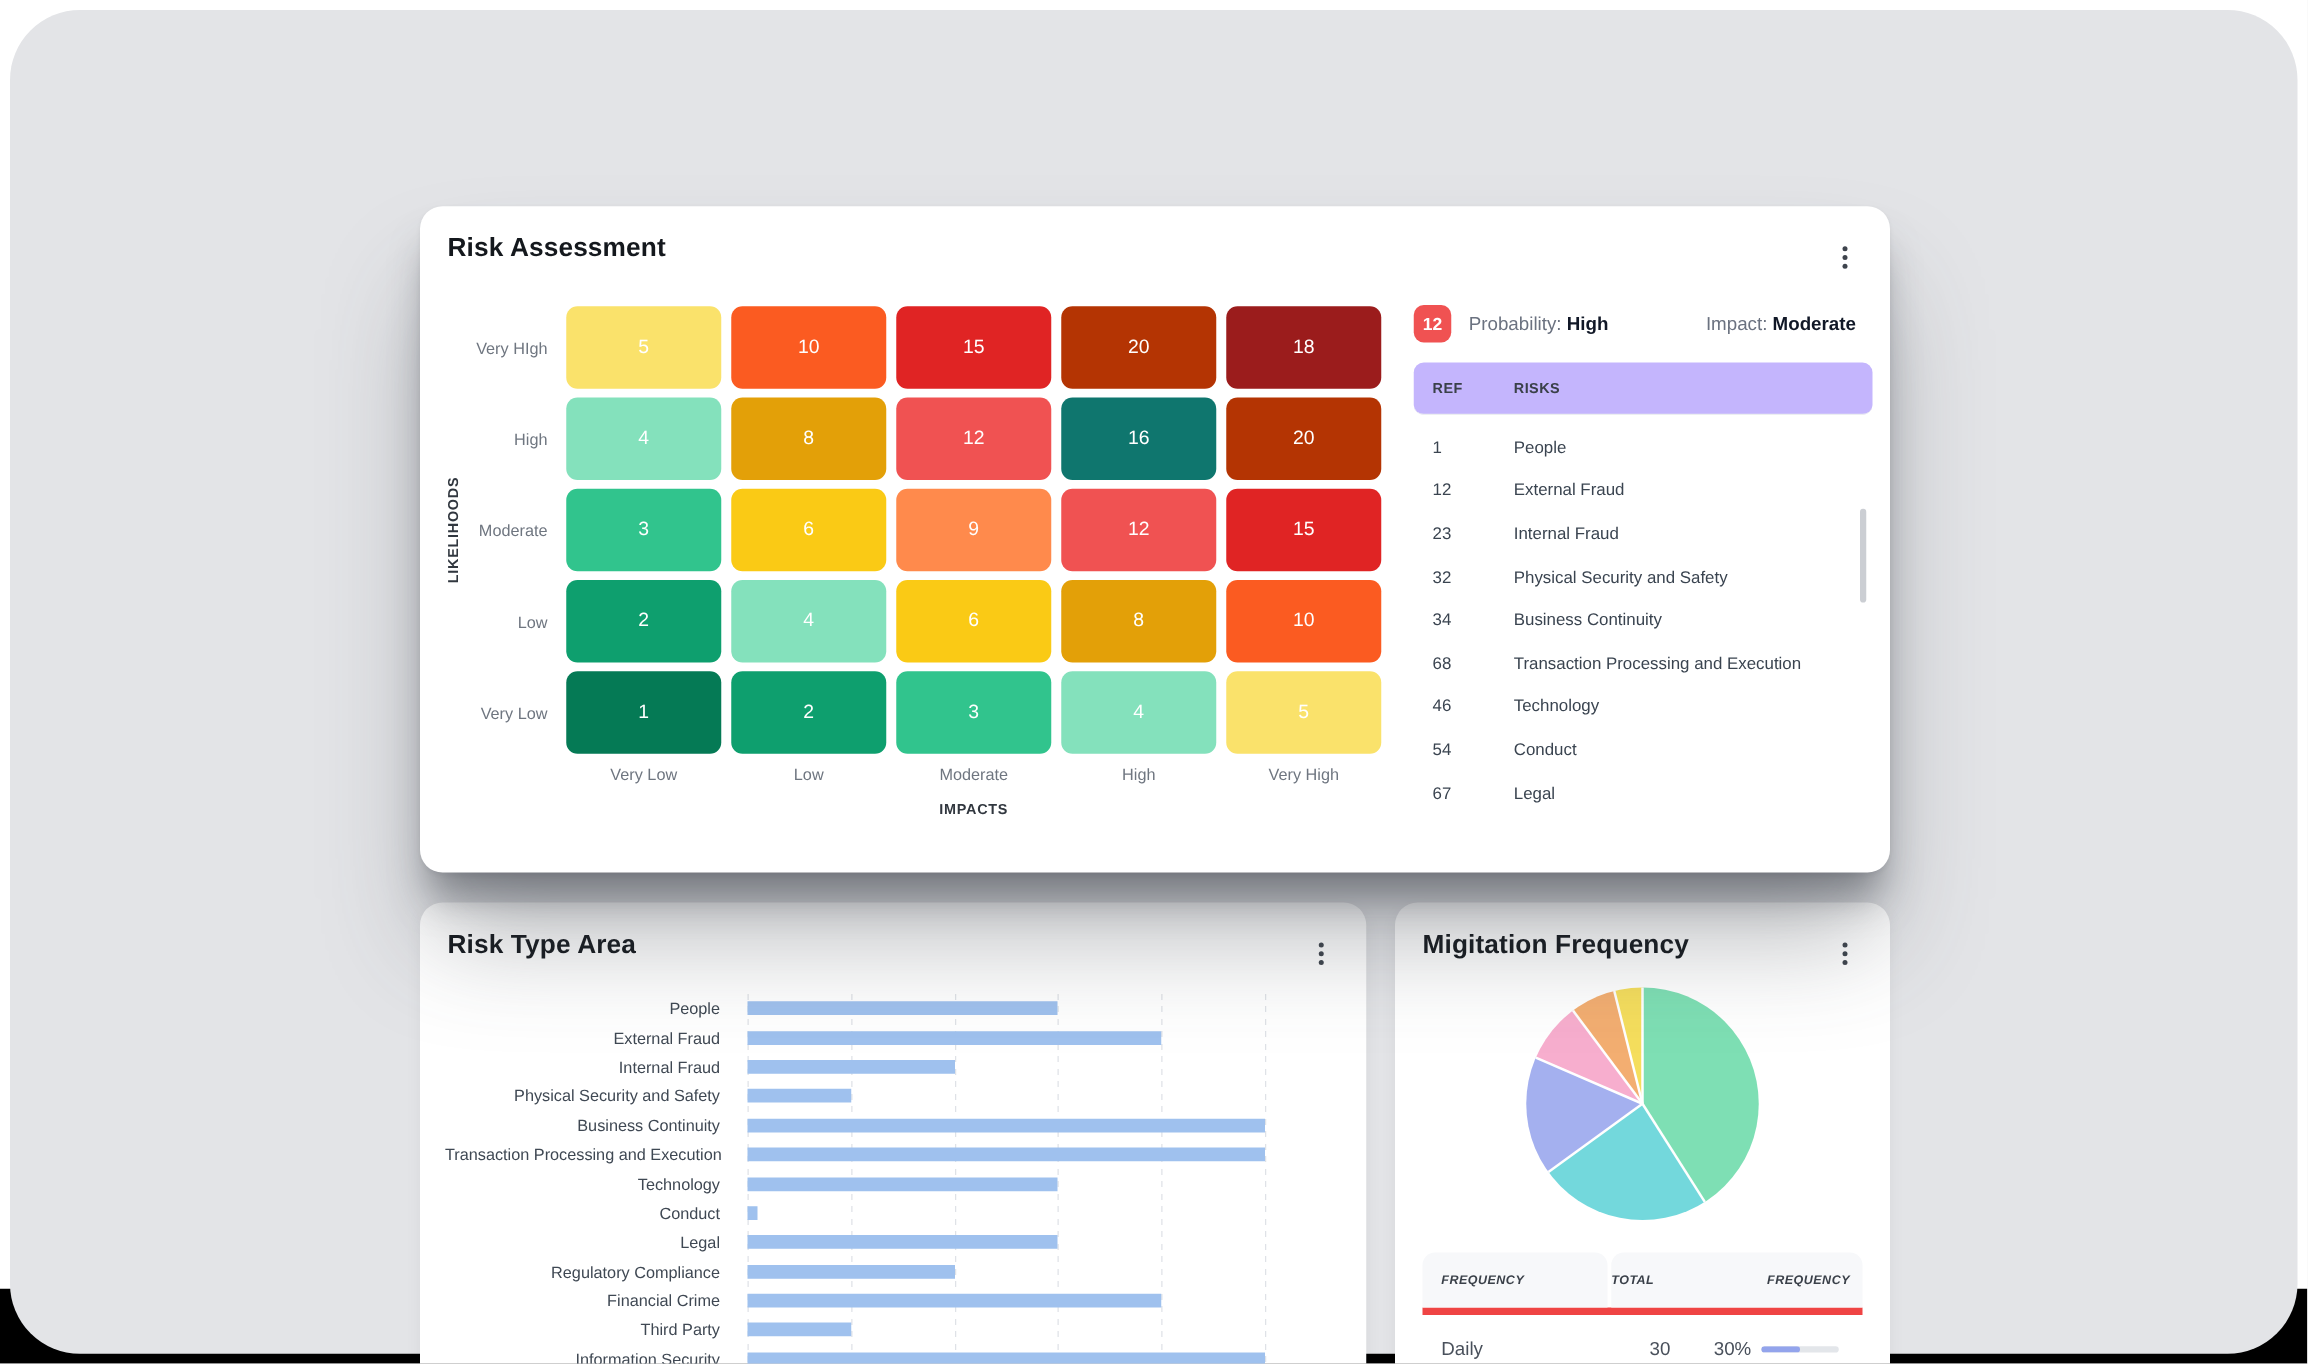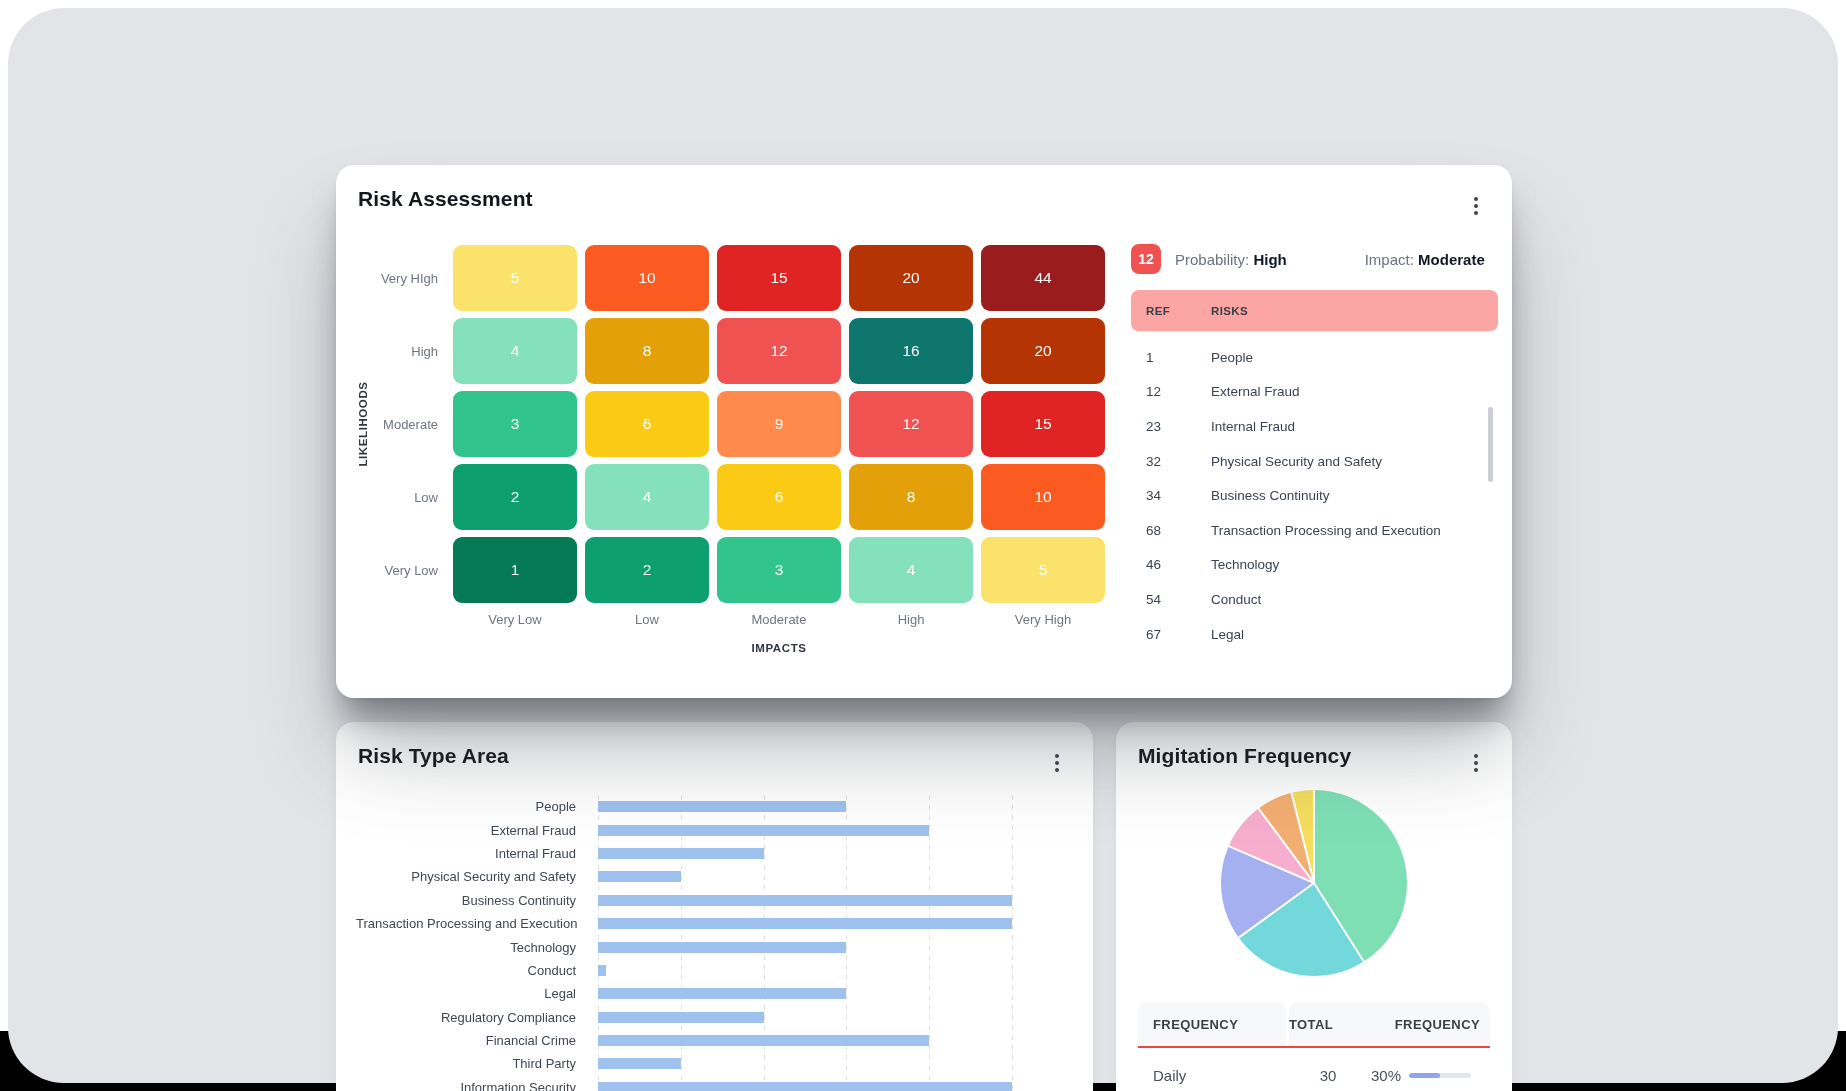--- a/index.html
+++ b/index.html
@@ -33,21 +33,21 @@
   .axis-y{position:absolute;left:-71px;top:251px;width:200px;height:16px;text-align:center;transform:rotate(-90deg);
           font-size:11.5px;font-weight:700;letter-spacing:.6px;color:#31373F;}
 
   
   .legend{position:absolute;left:795px;top:79px;height:30px;display:flex;align-items:center;}
   .badge{width:30px;height:30px;border-radius:8px;color:#fff;font-weight:700;font-size:14px;
          display:flex;align-items:center;justify-content:center;}
   .leg{font-size:15px;color:#6B7280;margin-left:14px;white-space:nowrap;}
   .leg.second{margin-left:78px;}
   .leg b{color:#111827;font-weight:700;}
-  .thead{position:absolute;left:795px;top:125px;width:367px;height:42px;background:#fca5a5;border-radius:8px;
+  .thead{position:absolute;left:795px;top:125px;width:367px;height:42px;background:#c4b5fd;border-radius:8px;
          border-bottom:1px solid #ECEEF1;display:grid;grid-template-columns:65px 1fr;align-items:center;
          padding-left:15px;box-sizing:border-box;font-size:11.5px;font-weight:700;letter-spacing:.4px;color:#3A4049;}
   .risks{position:absolute;left:795px;top:175px;width:367px;}
   .riskrow{height:34.6px;display:grid;grid-template-columns:65px 1fr;align-items:center;padding-left:15px;
            font-size:13.5px;color:#3A4450;cursor:pointer;}
   .scrollthumb{position:absolute;left:1152px;top:242px;width:5px;height:75px;border-radius:3px;background:#CBCED3;cursor:pointer;}
 
   
   .gridlines{position:absolute;left:262px;top:73px;width:414px;height:340px;pointer-events:none;}
   .gl{position:absolute;top:0;bottom:0;width:1px;
@@ -56,22 +56,22 @@
   .barrow{display:grid;grid-template-columns:220px 414px;column-gap:22px;height:23.4px;align-items:center;}
   .barlabel{text-align:right;font-size:13px;color:#3F4853;white-space:nowrap;}
   .bartrack{position:relative;height:11px;}
   .bar{position:absolute;left:0;top:0;height:11px;}
 
   
   .pie{position:absolute;left:105px;top:68px;width:186px;height:186px;border-radius:50%;}
   .sepwrap{position:absolute;left:105px;top:68px;width:186px;height:186px;pointer-events:none;}
   .sep{position:absolute;left:92px;top:0;width:2px;height:93px;background:#fff;transform-origin:50% 93px;}
   .freqtable{position:absolute;left:22px;top:280px;width:352px;}
-  .fthead{display:flex;gap:3px;height:44px;border-bottom:2px solid #ef4444;
-          font-size:13px;font-weight:700;letter-spacing:.4px;color:#3A4049;}
+  .fthead{display:flex;gap:3px;height:44px;border-bottom:6px solid #ef4444;
+          font-size:10px;font-weight:700;letter-spacing:.4px;color:#3A4049;font-style:italic;}
   .fthead .h1{width:148px;background:#F7F8FA;border-radius:10px 10px 0 0;display:flex;align-items:center;
               padding-left:15px;box-sizing:border-box;}
   .fthead .h2{flex:1;background:#F7F8FA;border-radius:10px 10px 0 0;display:flex;align-items:center;
               justify-content:space-between;padding-right:10px;box-sizing:border-box;}
   .ftrow{height:54px;display:grid;grid-template-columns:148px 84px 1fr;align-items:center;font-size:15px;color:#49505B;}
   .ftrow .c1{padding-left:15px;}
   .ftrow .c2{text-align:center;}
   .ftrow .c3{display:flex;align-items:center;justify-content:flex-end;gap:8px;padding-right:19px;}
   .progress{width:62px;height:5px;border-radius:3px;background:#E3E6EA;overflow:hidden;}
   .progress i{display:block;height:100%;border-radius:3px;background:#93A4EC;}
@@ -97,21 +97,21 @@
         <div>High</div>
         <div>Moderate</div>
         <div>Low</div>
         <div>Very Low</div>
       </div>
     <div class="cells" id="cells">
         <div class="cell" style="background: rgb(250, 226, 107);">5</div>
         <div class="cell" style="background: rgb(251, 91, 33);">10</div>
         <div class="cell" style="background: rgb(224, 36, 36);">15</div>
         <div class="cell" style="background: rgb(180, 52, 3);">20</div>
-        <div class="cell" style="background: rgb(155, 28, 28);">44</div>
+        <div class="cell" style="background: rgb(155, 28, 28);">18</div>
         <div class="cell" style="background: rgb(132, 225, 188);">4</div>
         <div class="cell" style="background: rgb(227, 160, 8);">8</div>
         <div class="cell" style="background: rgb(240, 82, 82);">12</div>
         <div class="cell" style="background: #0f766e;">16</div>
         <div class="cell" style="background: rgb(180, 52, 3);">20</div>
         <div class="cell" style="background: rgb(49, 196, 141);">3</div>
         <div class="cell" style="background: rgb(250, 202, 21);">6</div>
         <div class="cell" style="background: rgb(255, 138, 76);">9</div>
         <div class="cell" style="background: rgb(240, 82, 82);">12</div>
         <div class="cell" style="background: rgb(224, 36, 36);">15</div>

